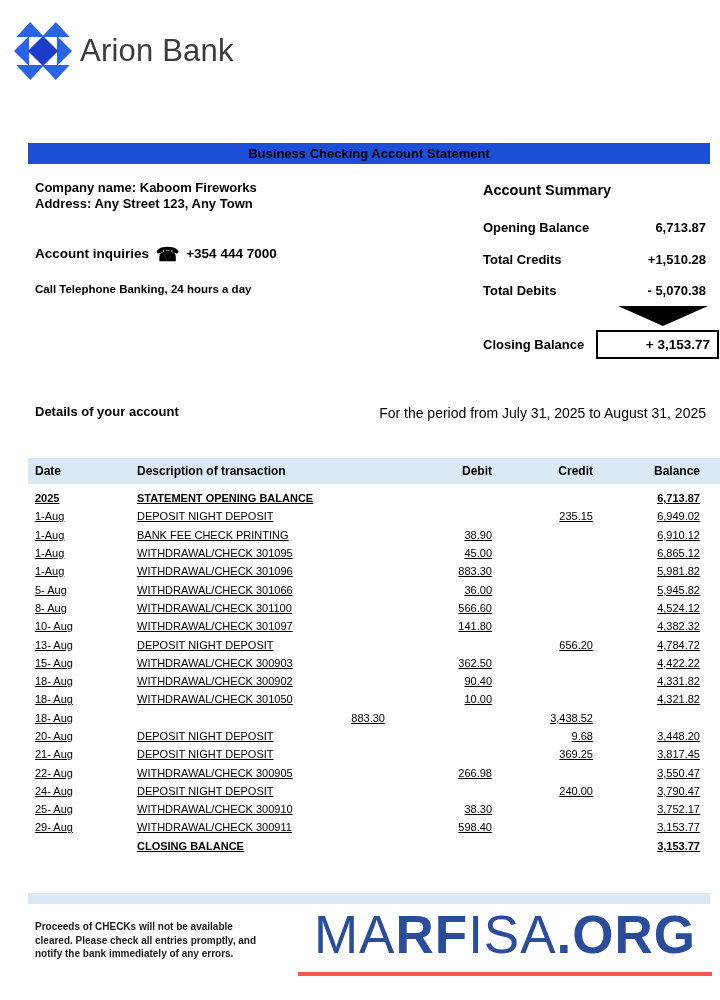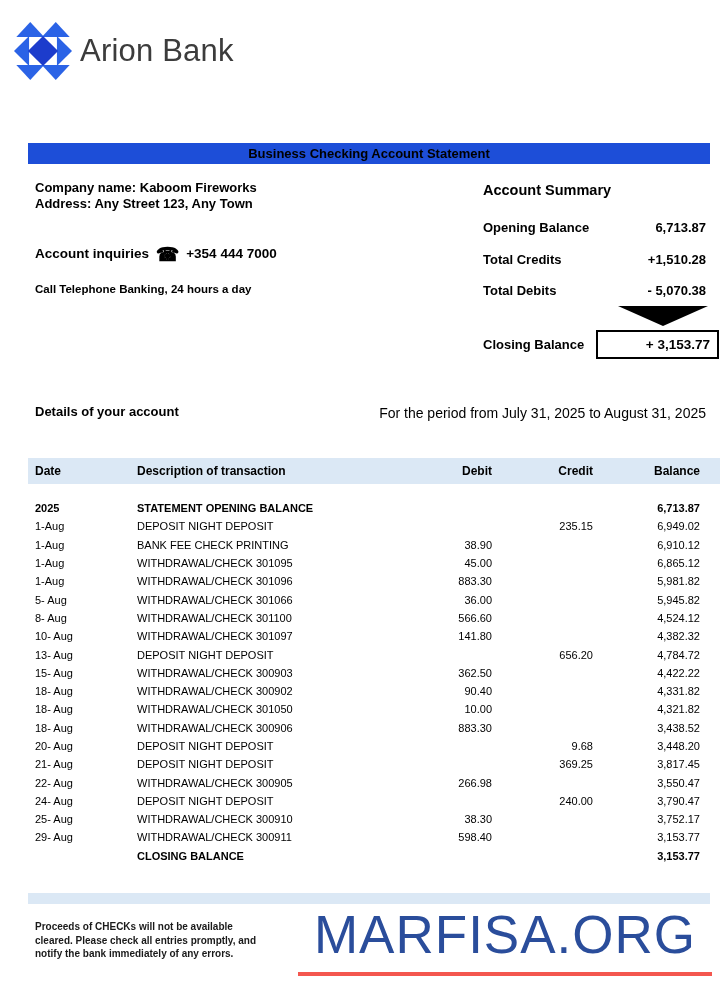--- a/index.html
+++ b/index.html
@@ -33,34 +33,34 @@
                font-size:13.5px;font-weight:700;line-height:25px;text-align:right;padding-right:7px;box-sizing:content-box;}
 
   
   .details-title{position:absolute;left:35px;top:404px;font-size:13px;font-weight:700;}
   .period{position:absolute;right:14px;top:405px;font-size:14px;font-weight:400;}
 
   
   .thead{position:absolute;left:28px;top:458px;width:665px;height:26px;background:#dbe8f5;
          display:grid;grid-template-columns:102px 248px 107px 101px 107px;align-items:center;
          font-size:12px;font-weight:700;padding-left:7px;padding-right:26px;}
-  .tbody{position:absolute;left:28px;top:484px;width:665px;padding-left:7px;padding-right:10px;padding-top:15px;}
+  .tbody{position:absolute;left:28px;top:484px;width:665px;padding-left:7px;padding-right:10px;padding-top:5px;text-decoration:underline;}
   .trow{display:grid;grid-template-columns:102px 248px 107px 101px 107px;height:18.3px;
         align-items:center;font-size:11px;}
   .trow.bold{font-weight:700;}
   .c-debit,.c-credit,.c-balance{text-align:right;}
   .h-debit,.h-credit,.h-balance{text-align:right;}
   .table-endbar{position:absolute;left:28px;top:893px;width:682px;height:11px;background:#dbe8f5;}
 
   
   .notice{position:absolute;left:35px;top:920px;font-size:10px;line-height:13.5px;color:#1a1a1a;font-weight:bold;}
   .site-logo{position:absolute;left:298px;top:901px;width:414px;text-align:center;
              color:#2a4d9b;font-size:53px;line-height:68px;letter-spacing:1px;white-space:nowrap;}
   .seg-light{font-weight:400;}
-  .seg-bold{font-weight:400;}
+  .seg-bold{font-weight:700;}
   .site-underline{position:absolute;left:298px;top:972px;width:414px;height:4px;background:#f4574f;}
 </style>
 </head>
 <body>
 
 <div class="page">
 
   <div class="brand">
     <svg viewBox="0 0 100 100">
       <polygon points="28,0 52,26 4,26" fill="#2b63e6"></polygon>
@@ -194,21 +194,20 @@
       </div>
       <div class="trow">
         <div class="c-date">18- Aug</div>
         <div class="c-desc">WITHDRAWAL/CHECK 301050</div>
         <div class="c-debit">10.00</div>
         <div class="c-credit"></div>
         <div class="c-balance">4,321.82</div>
       </div>
       <div class="trow">
         <div class="c-date">18- Aug</div>
-        <div class="c-desc">WITHDRAWAL/CHECK 300906</div>
         <div class="c-debit">883.30</div>
         <div class="c-credit"></div>
         <div class="c-balance">3,438.52</div>
       </div>
       <div class="trow">
         <div class="c-date">20- Aug</div>
         <div class="c-desc">DEPOSIT NIGHT DEPOSIT</div>
         <div class="c-debit"></div>
         <div class="c-credit">9.68</div>
         <div class="c-balance">3,448.20</div>

